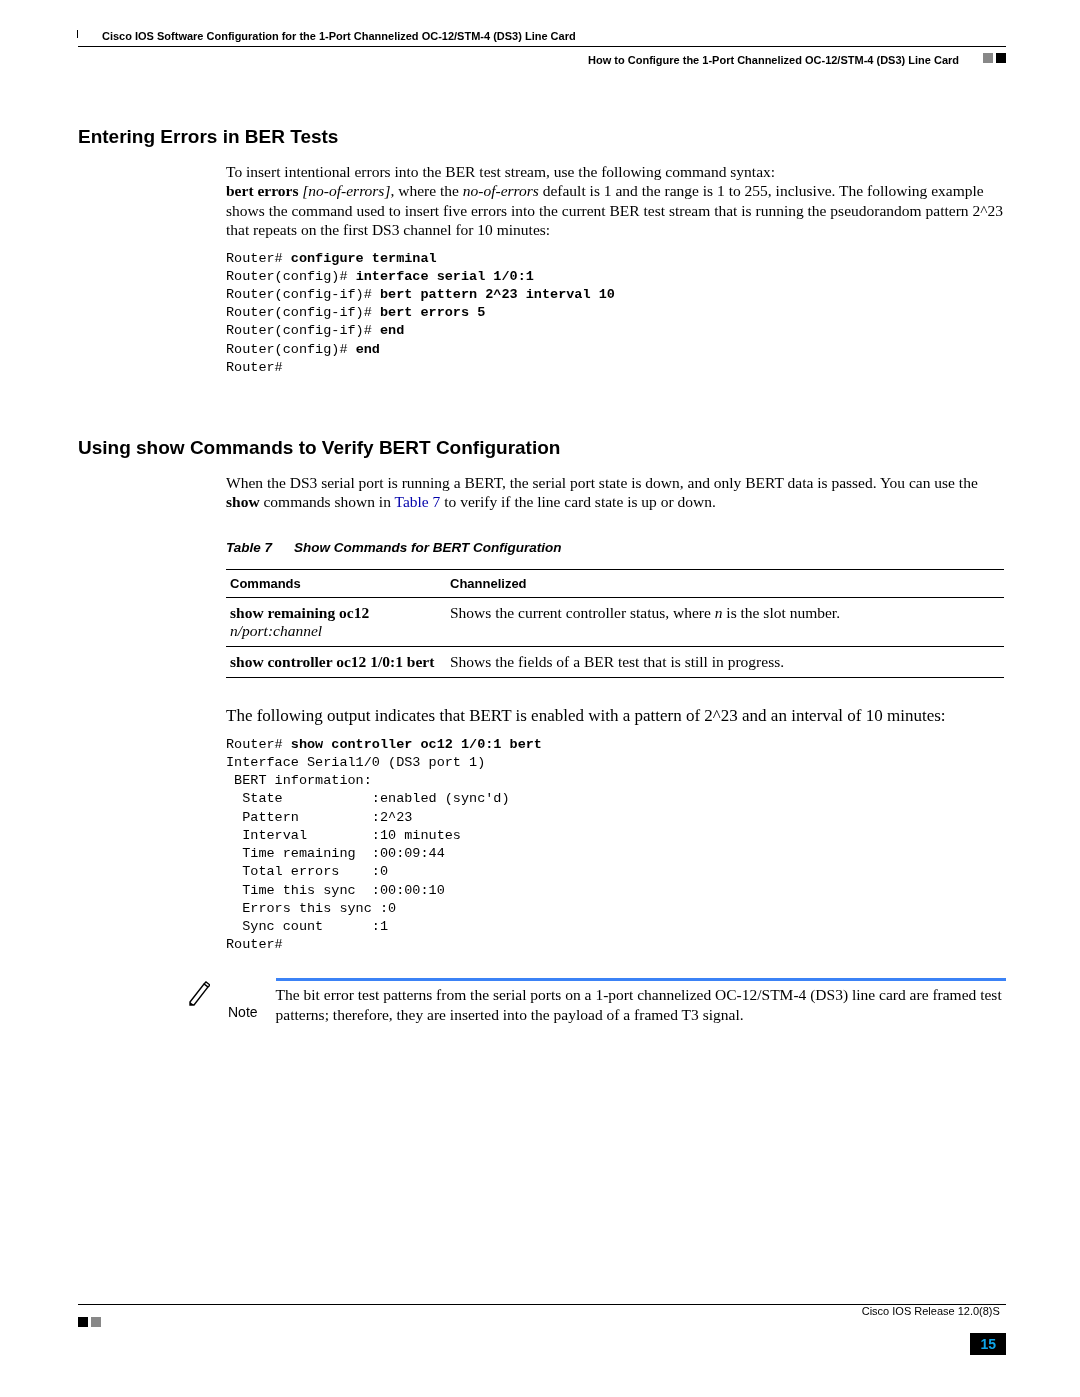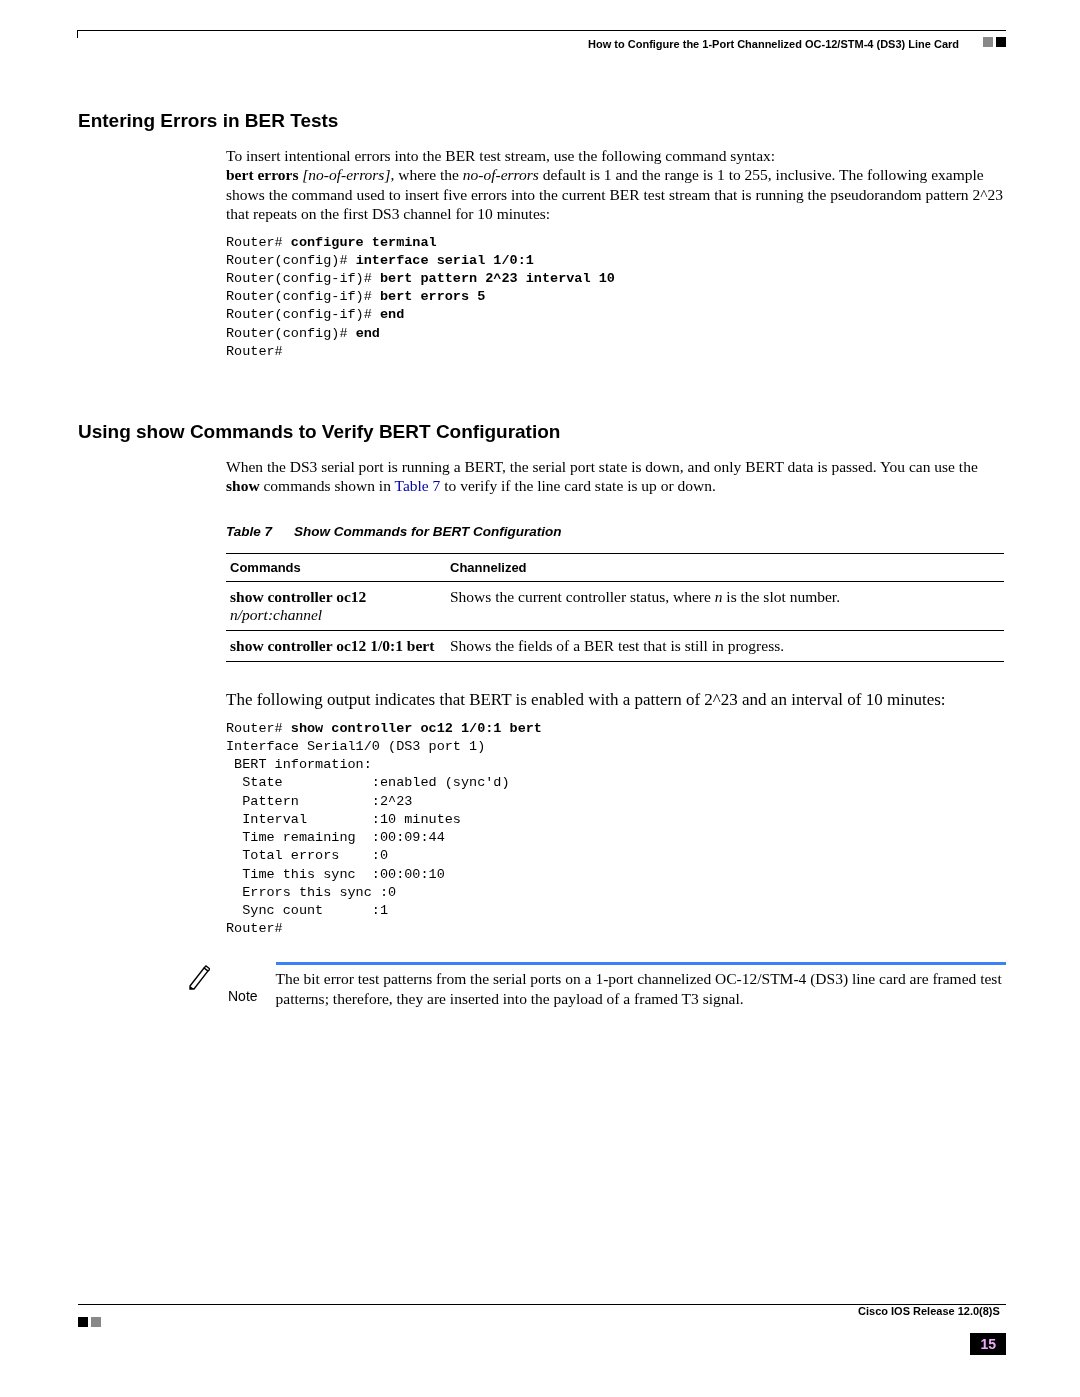--- a/index.html
+++ b/index.html
@@ -147,47 +147,50 @@
       padding-top: 4px;
     }
     .footer-left { font-family: Arial, Helvetica, sans-serif; font-size: 11px; font-weight: bold; }
     .footer-right {
       display: flex;
       align-items: center;
       gap: 6px;
     }
     .pgnum {
       background: #000;
-      color: #f0abfc;
+      color: #0ea5e9;
       font-family: Arial, Helvetica, sans-serif;
       font-weight: bold;
       font-size: 14px;
       padding: 3px 10px;
     }
     .footer-sq { display:flex; gap:3px; align-items:center; }
     .footer-release {
       text-align: right;
       font-family: Arial, Helvetica, sans-serif;
-      font-weight: bold;
+      font-weight: normal;
       font-size: 11px;
       margin-bottom: 2px;
     }
     .hdr-top {
       display: flex;
       justify-content: space-between;
       align-items: flex-end;
     }
     .hdr-marks { display:flex; gap:3px; }
   </style>
 </head>
 <body>
 
 <div class="page">
   <div class="crop-mark crop-tl"></div>
 
+  <div class="hdr-top">
+    <div class="header-title">Cisco IOS Software Configuration for the 1-Port Channelized OC-12/STM-4 (DS3) Line Card</div>
+  </div>
   <div class="header-line"></div>
   <div class="sub-row">
     <div class="header-sub">How to Configure the 1-Port Channelized OC-12/STM-4 (DS3) Line Card</div>
     <div class="hdr-marks">
       <span class="sq g"></span>
         <span class="sq"></span>
     </div>
   </div>
 
   <div class="content">
@@ -215,21 +218,21 @@
       <span class="tno">Table 7</span><span>Show Commands for BERT Configuration</span>
     </div>
 
     <table class="tbl">
       <tbody>
           <tr>
         <th>Commands</th>
         <th>Channelized</th>
       </tr>
       <tr>
-        <td class="cmd"><span class="bd">show controller oc12 </span><span class="it">n/port:channel</span></td>
+        <td class="cmd"><span class="bd">show remaining oc12 </span><span class="it">n/port:channel</span></td>
         <td><span>Shows the current controller status, where </span><span class="it">n</span><span> is the slot number.</span></td>
       </tr>
       <tr class="last">
         <td class="cmd"><span class="bd">show controller oc12 1/0:1 bert</span></td>
         <td>Shows the fields of a BER test that is still in progress.</td>
       </tr>
     </tbody>
       </table>
 
     <div class="after-table">The following output indicates that BERT is enabled with a pattern of 2^23 and an interval of 10 minutes:</div>

